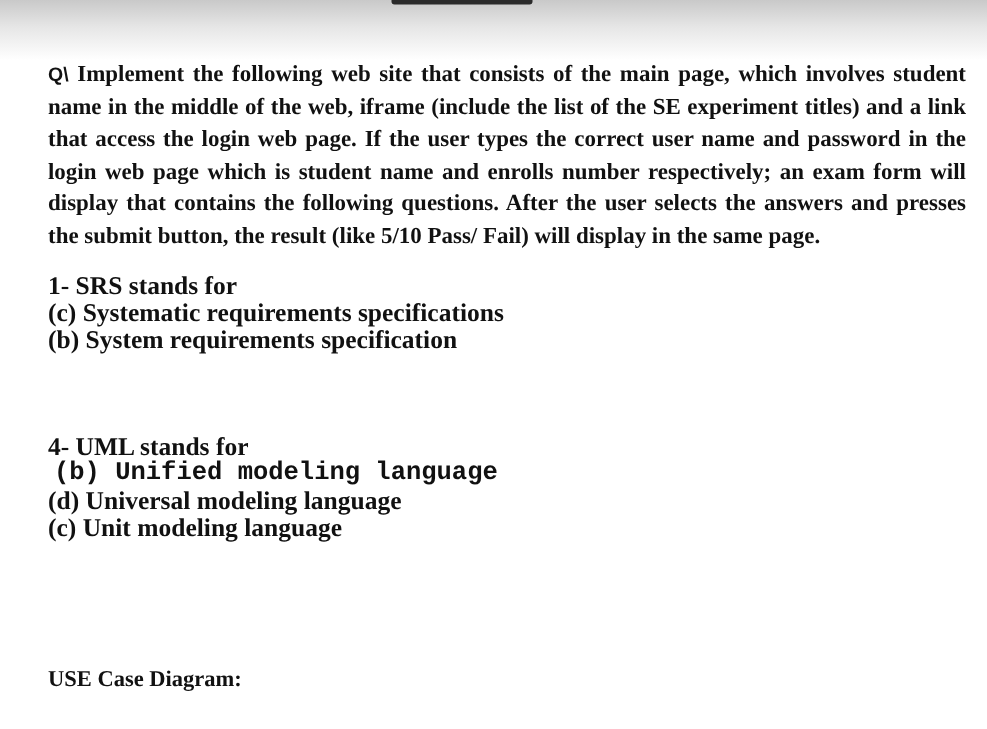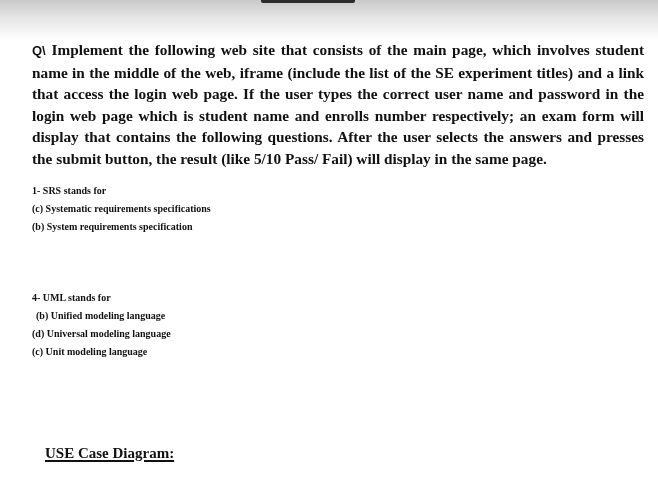--- a/index.html
+++ b/index.html
@@ -21,30 +21,30 @@
     position: absolute; left: 32px; top: 7px; width: 612px;
     font-weight: bold; font-size: 15.3px; line-height: 21.5px;
     text-align: justify; text-align-last: left; margin-top: 32px;
   }
   .intro .q-prefix {
     font-family: "Liberation Sans", "DejaVu Sans", sans-serif;
     font-size: 13px; font-weight: bold;
   }
   .question {
     position: absolute; left: 32px; font-weight: bold;
-    font-size: 10px; line-height: 18px;
+    font-size: 17px; line-height: 18px;
   }
   .question div { white-space: nowrap; }
   #q1 { top: 182px; }
   #q2 { top: 289px; }
-  #q2 .opt-b { padding-left: 4px; }
+  #q2 .opt-b { padding-left: 4px; font-family: Liberation Mono, monospace; }
   .heading {
     position: absolute; left: 32px; top: 445px;
-    font-weight: bold; font-size: 15px; text-decoration: underline;
-    text-decoration-thickness: 2px; text-underline-offset: 2px; margin-left: 13px;
+    font-weight: bold; font-size: 15px; 
+    text-decoration-thickness: 2px; text-underline-offset: 2px;
   }
 </style>
 </head>
 <body>
 
 <div class="top-shade"></div>
 <div class="top-bar"></div>
 
 <div class="intro"><span class="q-prefix">Q\</span><span> Implement the following web site that consists of the main page, which involves student name in the middle of the web, iframe (include the list of the SE experiment titles) and a link that access the login web page. If the user types the correct user name and password in the login web page which is student name and enrolls number respectively; an exam form will display that contains the following questions. After the user selects the answers and presses the submit button, the result (like 5/10  Pass/ Fail) will display in the same page.</span></div>
 

